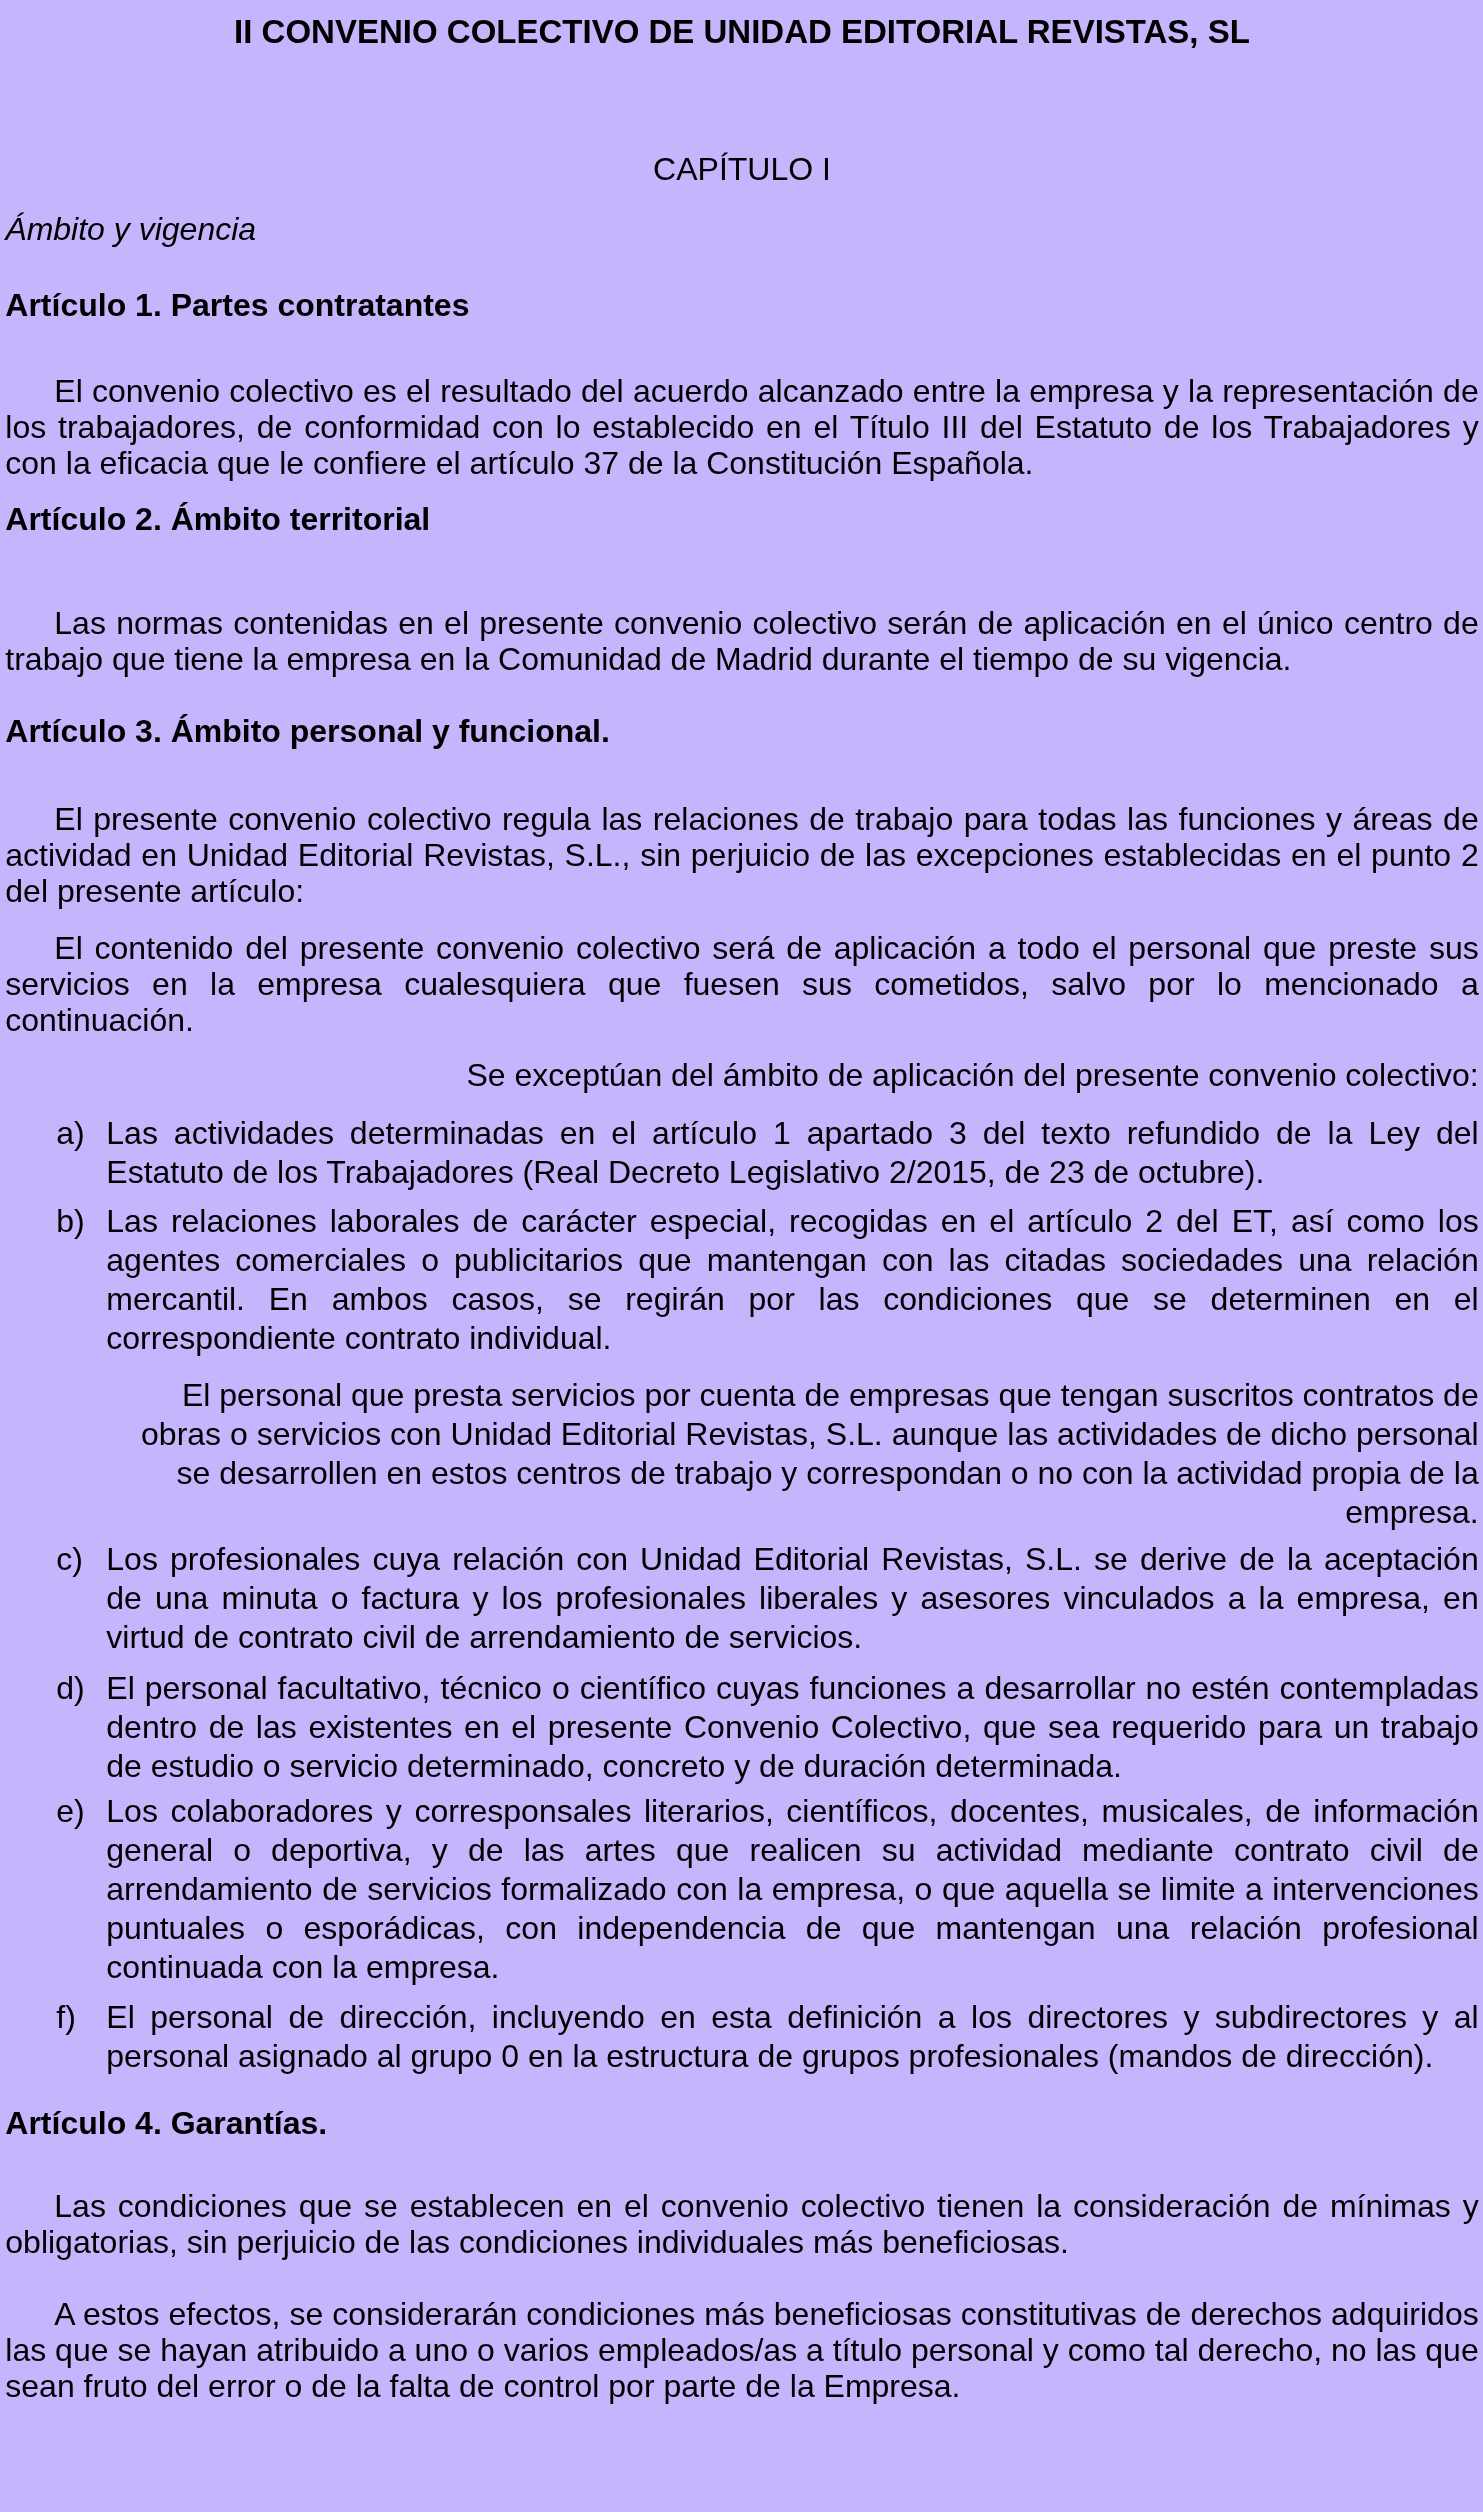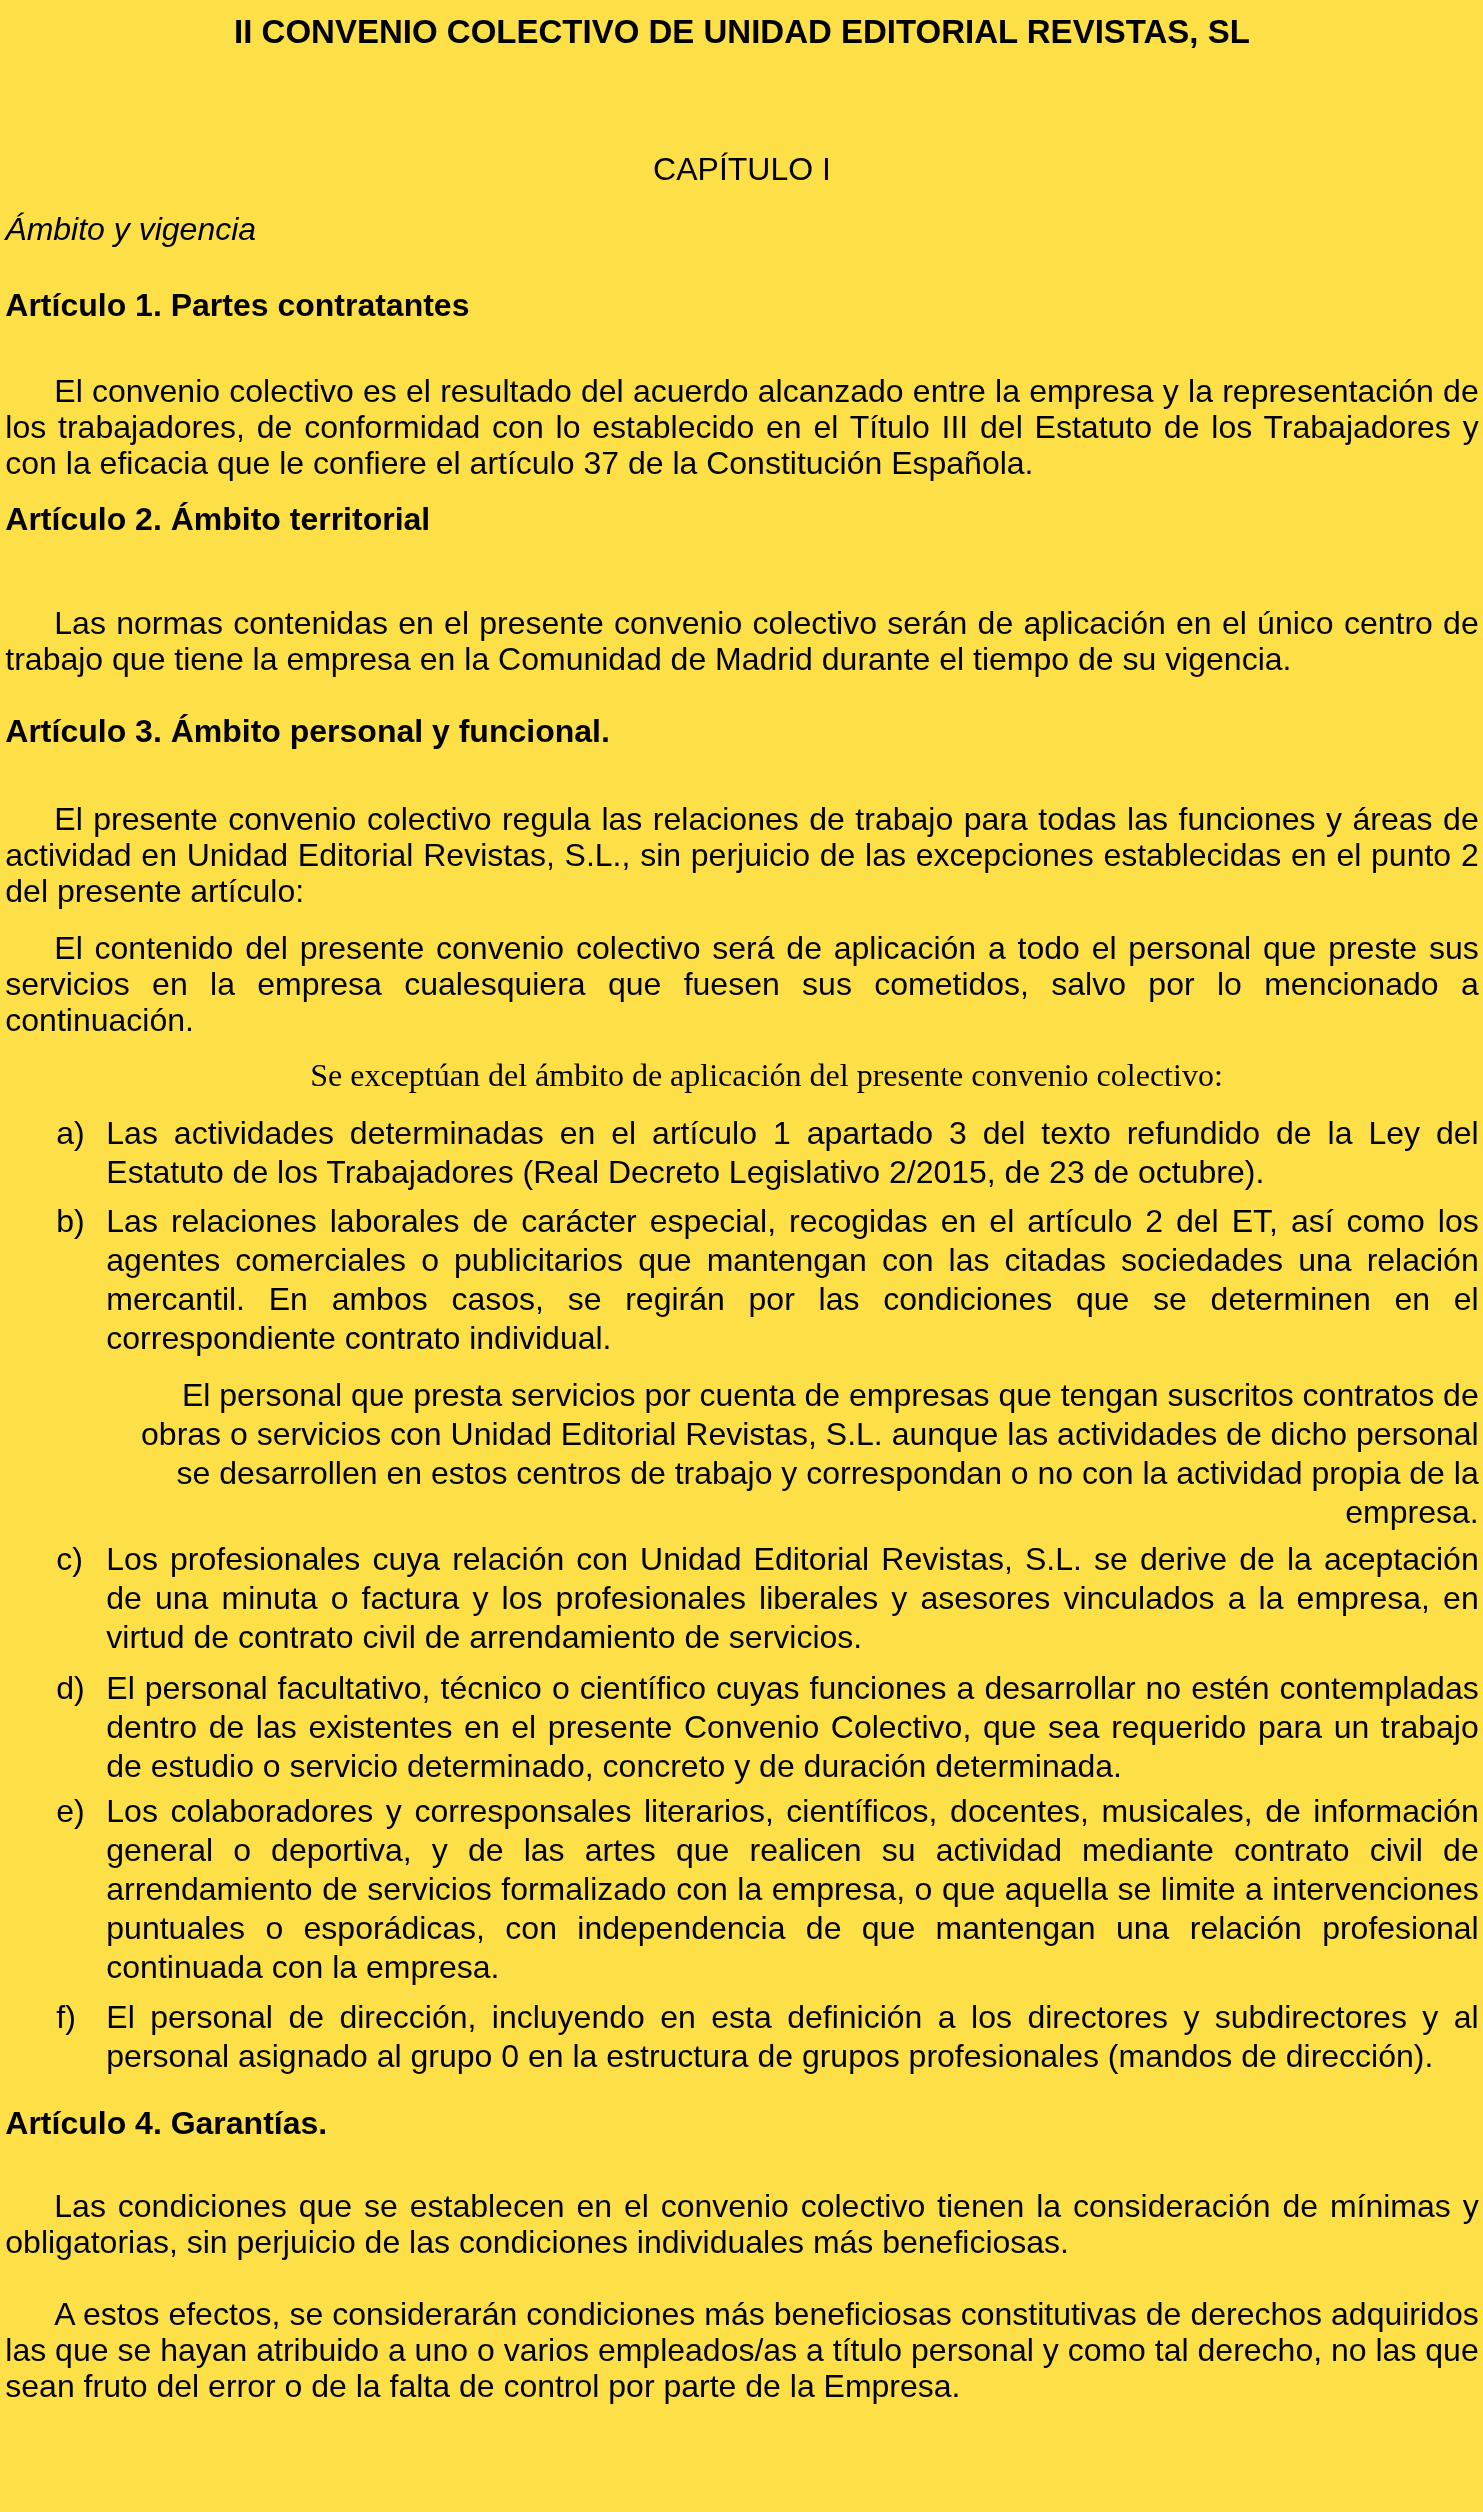--- a/index.html
+++ b/index.html
@@ -2,21 +2,21 @@
 <html style="font-size:14.2px"><head>
 <meta charset="utf-8">
 <style>
   html, body { margin: 0; padding: 0; background: #ffffff; }
   .page {
     position: relative;
     width: 1484px;
     height: 2512px;
     box-sizing: border-box;
     padding: 12.5px 5.3px 0 5.3px;
-    background: #fde047;
+    background: #c4b5fd;
     color: #000000;
     font-family: "Liberation Sans", "DejaVu Sans", sans-serif;
     font-size: 32px;
     line-height: 36px;
     overflow: hidden;
   }
   .doc-title {
     text-align: center;
     font-weight: 700;
     font-size: 33px;
@@ -31,21 +31,21 @@
     font-style: italic;
     margin-top: 24px;
   }
   .art-heading {
     font-weight: 700;
   }
   .para {
     text-align: justify;
     text-indent: 49px;
   }
-  .para.single { text-align: center; font-family: Liberation Serif, serif; }
+  .para.single { text-align: right; }
   .exc-item {
     position: relative;
     padding-left: 101px;
     line-height: 39px;
     text-align: justify;
   }
   .exc-item .marker {
     position: absolute;
     left: 51px;
     top: 0;

